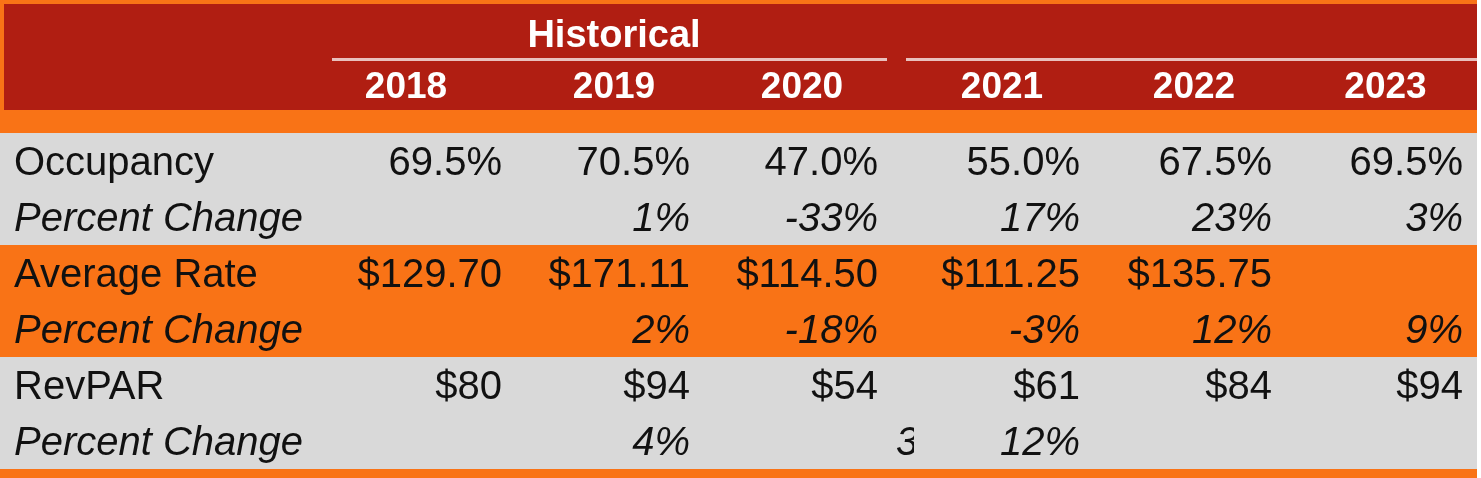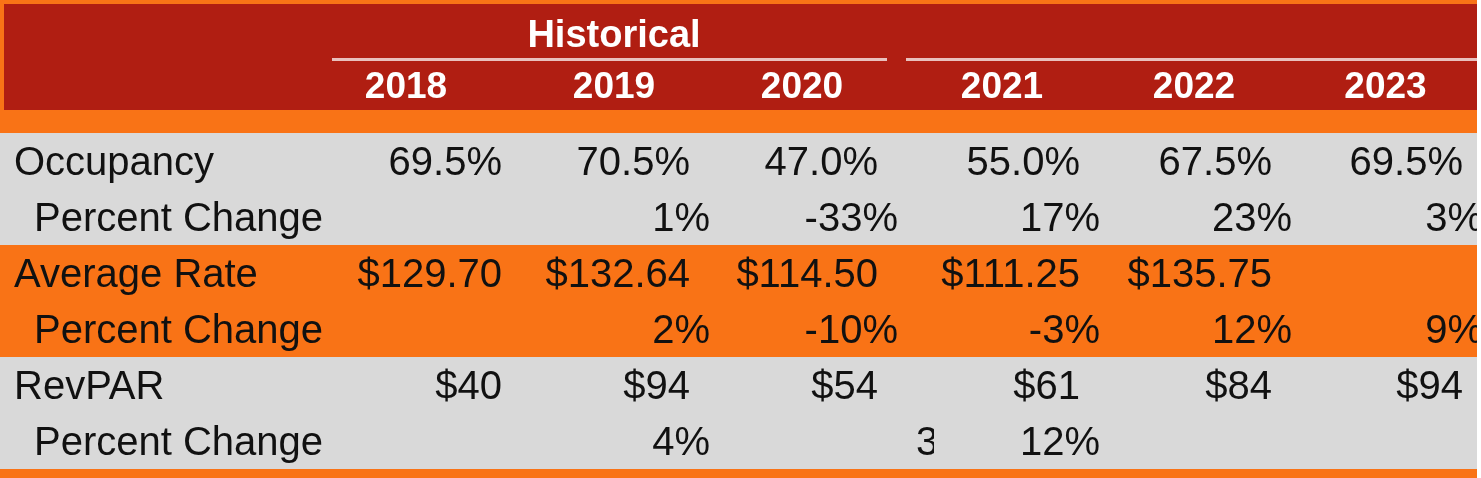--- a/index.html
+++ b/index.html
@@ -49,21 +49,21 @@
   .body{
     position:absolute;top:133px;left:0;width:1481px;
   }
   .row{
     display:grid;
     grid-template-columns:332px 188px 188px 188px 10px 192px 192px 191px;
     height:56px;line-height:56px;
     font-size:40px;
   }
   .row.shaded{background:var(--row-shade-gray);}
-  .row.pct{padding-left:20px;}
+  .row.pct{font-style:italic;}
   .cell{white-space:nowrap;overflow:hidden;}
   .cell.label{text-align:left;padding-left:14px;}
   .cell.num{text-align:right;padding-right:18px;}
   .cell.spacer{padding:0;}
 </style>
 </head>
 <body>
 
 <div class="stage">
 
@@ -99,41 +99,41 @@
       <div class="cell num">-33%</div>
       <div class="cell spacer"></div>
       <div class="cell num">17%</div>
       <div class="cell num">23%</div>
       <div class="cell num">3%</div>
     </div>
 
     <div class="row">
       <div class="cell label">Average Rate</div>
       <div class="cell num">$129.70</div>
-      <div class="cell num">$132.64</div>
+      <div class="cell num">$171.11</div>
       <div class="cell num">$114.50</div>
       <div class="cell spacer"></div>
       <div class="cell num">$111.25</div>
       <div class="cell num">$135.75</div>
     </div>
 
     <div class="row pct">
       <div class="cell label">Percent Change</div>
       <div class="cell num"></div>
       <div class="cell num">2%</div>
-      <div class="cell num">-10%</div>
+      <div class="cell num">-18%</div>
       <div class="cell spacer"></div>
       <div class="cell num">-3%</div>
       <div class="cell num">12%</div>
       <div class="cell num">9%</div>
     </div>
 
     <div class="row shaded">
       <div class="cell label">RevPAR</div>
-      <div class="cell num">$40</div>
+      <div class="cell num">$80</div>
       <div class="cell num">$94</div>
       <div class="cell num">$54</div>
       <div class="cell spacer"></div>
       <div class="cell num">$61</div>
       <div class="cell num">$84</div>
       <div class="cell num">$94</div>
     </div>
 
     <div class="row shaded pct">
       <div class="cell label">Percent Change</div>

